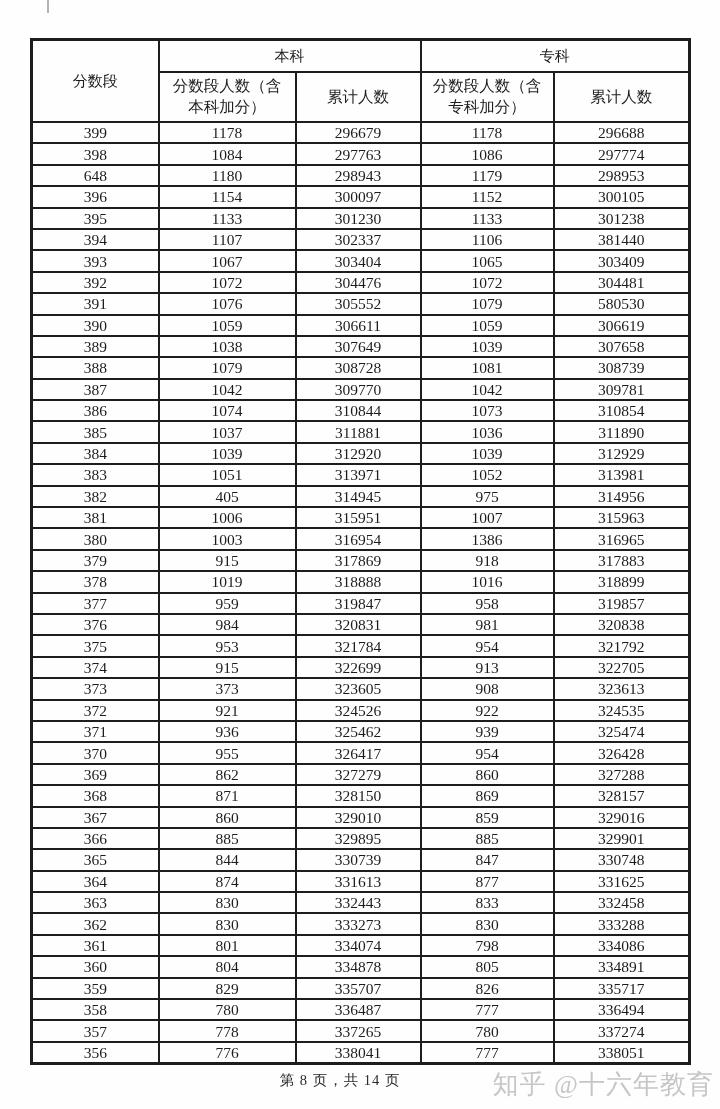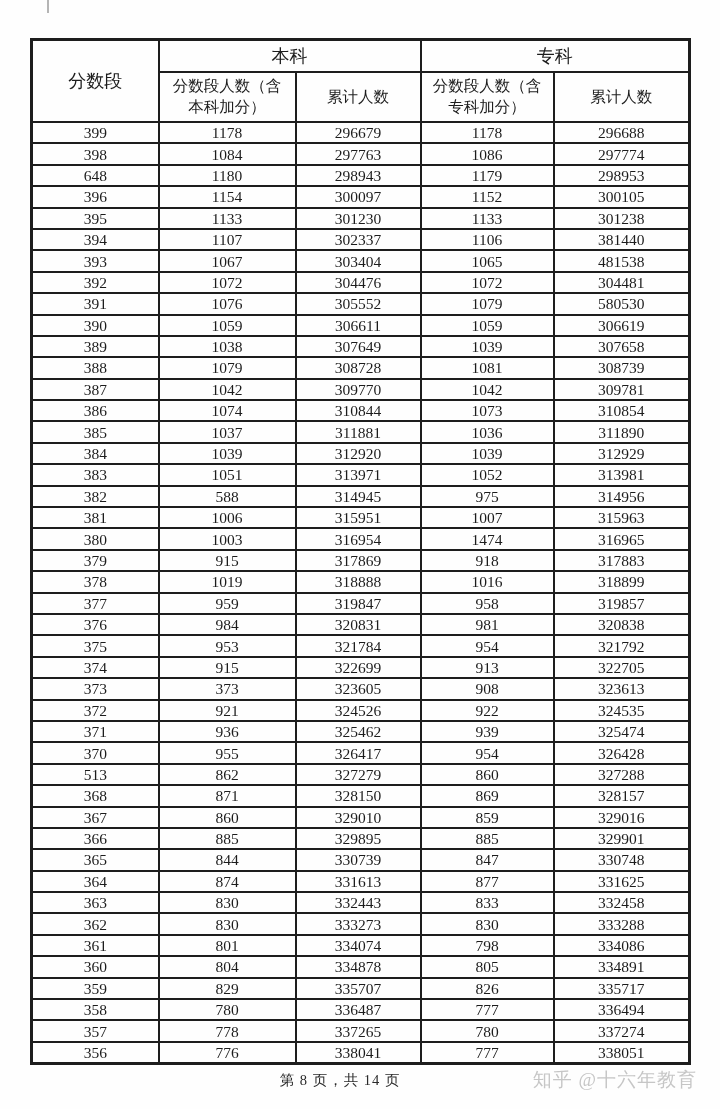--- a/index.html
+++ b/index.html
@@ -35,21 +35,21 @@
   .score-table th, .score-table td {
     border: 2px solid #1d1d1d;
     text-align: center;
     vertical-align: middle;
     font-weight: normal;
     padding: 0;
     overflow: hidden;
   }
   .score-table thead tr.group-row th {
     height: 30px;
-    font-size: 18px;
+    font-size: 15px;
   }
   .score-table thead tr.sub-row th {
     height: 44px;
     font-size: 15.5px;
     line-height: 1.35;
     padding: 2px 8px;
   }
   .score-table th.score-col-header {
     font-size: 16.5px;
     font-family: Liberation Mono, monospace;
@@ -72,23 +72,23 @@
     right: 0;
     top: 4px;
     text-align: center;
     transform: translateX(-20px);
     font-size: 14.5px;
     color: #2a2a2a;
     letter-spacing: 1px;
   }
   .watermark {
     position: absolute;
-    right: 23px;
+    right: 6px;
     top: 0;
-    font-size: 19px;
+    font-size: 26px;
     color: #c6c6c6;
     letter-spacing: 1px;
     white-space: nowrap;
     margin-left: 38px;
   }
 </style>
 </head>
 <body>
 
 <div class="scan-tick"></div>
@@ -155,21 +155,21 @@
         <td>1107</td>
         <td>302337</td>
         <td>1106</td>
         <td>381440</td>
       </tr>
       <tr>
         <td>393</td>
         <td>1067</td>
         <td>303404</td>
         <td>1065</td>
-        <td>481538</td>
+        <td>303409</td>
       </tr>
       <tr>
         <td>392</td>
         <td>1072</td>
         <td>304476</td>
         <td>1072</td>
         <td>304481</td>
       </tr>
       <tr>
         <td>391</td>
@@ -229,37 +229,37 @@
       </tr>
       <tr>
         <td>383</td>
         <td>1051</td>
         <td>313971</td>
         <td>1052</td>
         <td>313981</td>
       </tr>
       <tr>
         <td>382</td>
-        <td>588</td>
+        <td>405</td>
         <td>314945</td>
         <td>975</td>
         <td>314956</td>
       </tr>
       <tr>
         <td>381</td>
         <td>1006</td>
         <td>315951</td>
         <td>1007</td>
         <td>315963</td>
       </tr>
       <tr>
         <td>380</td>
         <td>1003</td>
         <td>316954</td>
-        <td>1474</td>
+        <td>1386</td>
         <td>316965</td>
       </tr>
       <tr>
         <td>379</td>
         <td>915</td>
         <td>317869</td>
         <td>918</td>
         <td>317883</td>
       </tr>
       <tr>
@@ -319,21 +319,21 @@
         <td>325474</td>
       </tr>
       <tr>
         <td>370</td>
         <td>955</td>
         <td>326417</td>
         <td>954</td>
         <td>326428</td>
       </tr>
       <tr>
-        <td>513</td>
+        <td>369</td>
         <td>862</td>
         <td>327279</td>
         <td>860</td>
         <td>327288</td>
       </tr>
       <tr>
         <td>368</td>
         <td>871</td>
         <td>328150</td>
         <td>869</td>

